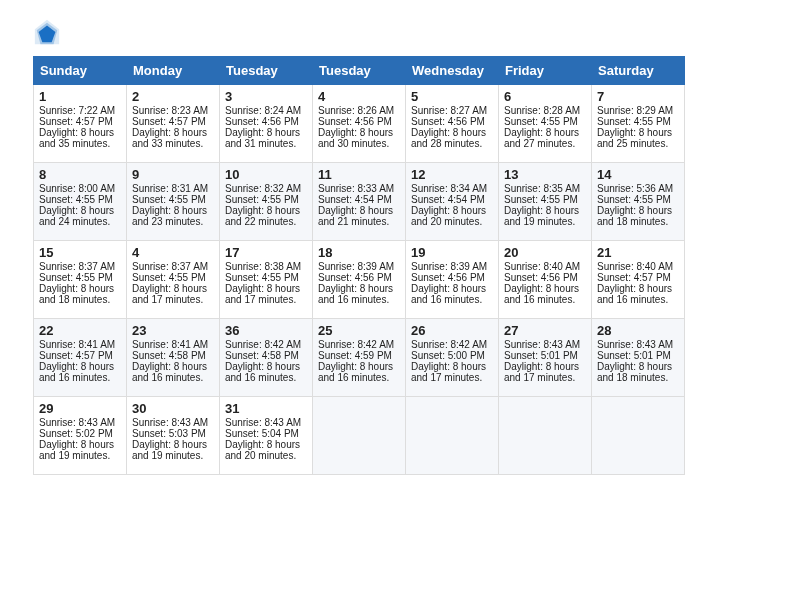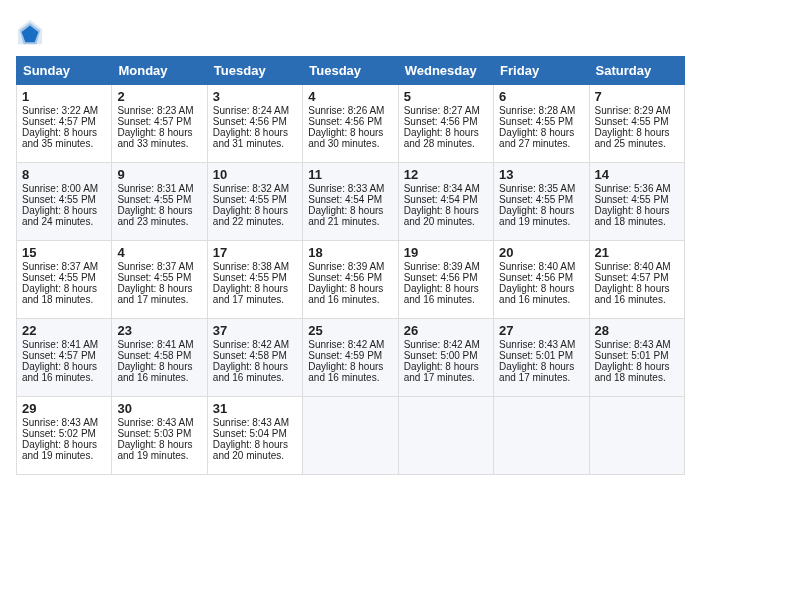--- a/index.html
+++ b/index.html
@@ -6,21 +6,21 @@
     body {
       width: 792px;
       height: 612px;
       font-family: Arial, sans-serif;
       background: #fff;
       overflow: hidden;
     }
     .page {
       width: 705px;
       height: 612px;
-      padding: 18px 20px 10px 16px;
+      padding: 18px 20px 10px 33px;
     }
     .header {
       display: flex;
       justify-content: space-between;
       align-items: flex-start;
       margin-bottom: 10px;
     }
     .logo {
       display: flex;
       align-items: center;
@@ -124,21 +124,21 @@
           <th>Monday</th>
           <th>Tuesday</th>
           <th>Tuesday</th>
           <th>Wednesday</th>
           <th>Friday</th>
           <th>Saturday</th>
         </tr>
     </thead>
     <tbody id="calendar-body">
         <tr>
-          <td><span class="day-num">1</span><span>Sunrise: 3:22 AM</span><br><span>Sunset: 4:57 PM</span><br><span>Daylight: 8 hours and 35 minutes.</span></td>
+          <td><span class="day-num">1</span><span>Sunrise: 7:22 AM</span><br><span>Sunset: 4:57 PM</span><br><span>Daylight: 8 hours and 35 minutes.</span></td>
           <td><span class="day-num">2</span><span>Sunrise: 8:23 AM</span><br><span>Sunset: 4:57 PM</span><br><span>Daylight: 8 hours and 33 minutes.</span></td>
           <td><span class="day-num">3</span><span>Sunrise: 8:24 AM</span><br><span>Sunset: 4:56 PM</span><br><span>Daylight: 8 hours and 31 minutes.</span></td>
           <td><span class="day-num">4</span><span>Sunrise: 8:26 AM</span><br><span>Sunset: 4:56 PM</span><br><span>Daylight: 8 hours and 30 minutes.</span></td>
           <td><span class="day-num">5</span><span>Sunrise: 8:27 AM</span><br><span>Sunset: 4:56 PM</span><br><span>Daylight: 8 hours and 28 minutes.</span></td>
           <td><span class="day-num">6</span><span>Sunrise: 8:28 AM</span><br><span>Sunset: 4:55 PM</span><br><span>Daylight: 8 hours and 27 minutes.</span></td>
           <td><span class="day-num">7</span><span>Sunrise: 8:29 AM</span><br><span>Sunset: 4:55 PM</span><br><span>Daylight: 8 hours and 25 minutes.</span></td>
         </tr>
         <tr>
           <td><span class="day-num">8</span><span>Sunrise: 8:00 AM</span><br><span>Sunset: 4:55 PM</span><br><span>Daylight: 8 hours and 24 minutes.</span></td>
           <td><span class="day-num">9</span><span>Sunrise: 8:31 AM</span><br><span>Sunset: 4:55 PM</span><br><span>Daylight: 8 hours and 23 minutes.</span></td>
@@ -153,21 +153,21 @@
           <td><span class="day-num">4</span><span>Sunrise: 8:37 AM</span><br><span>Sunset: 4:55 PM</span><br><span>Daylight: 8 hours and 17 minutes.</span></td>
           <td><span class="day-num">17</span><span>Sunrise: 8:38 AM</span><br><span>Sunset: 4:55 PM</span><br><span>Daylight: 8 hours and 17 minutes.</span></td>
           <td><span class="day-num">18</span><span>Sunrise: 8:39 AM</span><br><span>Sunset: 4:56 PM</span><br><span>Daylight: 8 hours and 16 minutes.</span></td>
           <td><span class="day-num">19</span><span>Sunrise: 8:39 AM</span><br><span>Sunset: 4:56 PM</span><br><span>Daylight: 8 hours and 16 minutes.</span></td>
           <td><span class="day-num">20</span><span>Sunrise: 8:40 AM</span><br><span>Sunset: 4:56 PM</span><br><span>Daylight: 8 hours and 16 minutes.</span></td>
           <td><span class="day-num">21</span><span>Sunrise: 8:40 AM</span><br><span>Sunset: 4:57 PM</span><br><span>Daylight: 8 hours and 16 minutes.</span></td>
         </tr>
         <tr>
           <td><span class="day-num">22</span><span>Sunrise: 8:41 AM</span><br><span>Sunset: 4:57 PM</span><br><span>Daylight: 8 hours and 16 minutes.</span></td>
           <td><span class="day-num">23</span><span>Sunrise: 8:41 AM</span><br><span>Sunset: 4:58 PM</span><br><span>Daylight: 8 hours and 16 minutes.</span></td>
-          <td><span class="day-num">37</span><span>Sunrise: 8:42 AM</span><br><span>Sunset: 4:58 PM</span><br><span>Daylight: 8 hours and 16 minutes.</span></td>
+          <td><span class="day-num">36</span><span>Sunrise: 8:42 AM</span><br><span>Sunset: 4:58 PM</span><br><span>Daylight: 8 hours and 16 minutes.</span></td>
           <td><span class="day-num">25</span><span>Sunrise: 8:42 AM</span><br><span>Sunset: 4:59 PM</span><br><span>Daylight: 8 hours and 16 minutes.</span></td>
           <td><span class="day-num">26</span><span>Sunrise: 8:42 AM</span><br><span>Sunset: 5:00 PM</span><br><span>Daylight: 8 hours and 17 minutes.</span></td>
           <td><span class="day-num">27</span><span>Sunrise: 8:43 AM</span><br><span>Sunset: 5:01 PM</span><br><span>Daylight: 8 hours and 17 minutes.</span></td>
           <td><span class="day-num">28</span><span>Sunrise: 8:43 AM</span><br><span>Sunset: 5:01 PM</span><br><span>Daylight: 8 hours and 18 minutes.</span></td>
         </tr>
         <tr>
           <td><span class="day-num">29</span><span>Sunrise: 8:43 AM</span><br><span>Sunset: 5:02 PM</span><br><span>Daylight: 8 hours and 19 minutes.</span></td>
           <td><span class="day-num">30</span><span>Sunrise: 8:43 AM</span><br><span>Sunset: 5:03 PM</span><br><span>Daylight: 8 hours and 19 minutes.</span></td>
           <td><span class="day-num">31</span><span>Sunrise: 8:43 AM</span><br><span>Sunset: 5:04 PM</span><br><span>Daylight: 8 hours and 20 minutes.</span></td>
           <td class="empty-cell"></td>

